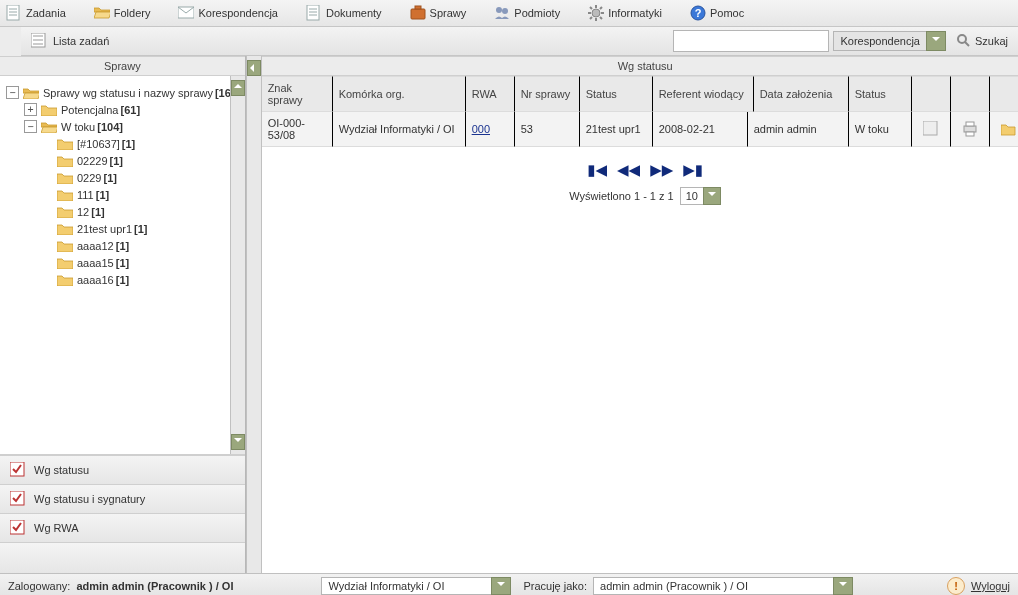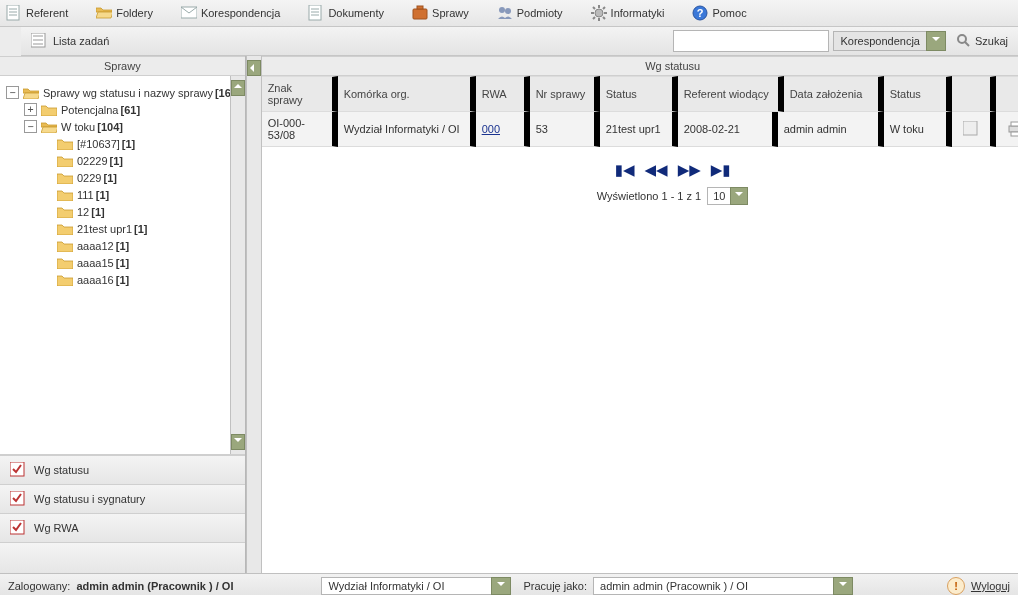--- a/index.html
+++ b/index.html
@@ -162,21 +162,21 @@
   .navpanel.blank { height:18px; }
 
   
   .grid {
     width: calc(100% - 0px);
   }
   .grid-head, .grid-row {
     display:flex; align-items:stretch;
   }
   .grid-head .c, .grid-row .c {
-    border-right:6px solid #000000;
+    border-right:1px solid #000000;
     border-bottom:1px solid #dcdcdc;
     padding:5px 6px;
     font-size:11px;
     display:flex; align-items:center;
   }
   .grid-head .c {
     background:#e9e9e9;
     border-top:1px solid #dcdcdc;
     color:#444;
   }
@@ -307,21 +307,21 @@
       <rect x="4" y="11" width="8" height="4" fill="#fff" stroke="#999"></rect>
     </g>
   </defs>
 </svg>
 
 <div class="menubar">
   <div class="item">
     <svg class="mi-icon">
         <use href="#doc"></use>
       </svg>
-    <span class="label">Referent</span>
+    <span class="label">Zadania</span>
   </div>
   <div class="item">
     <svg class="mi-icon">
         <use href="#folder-open"></use>
       </svg>
     <span class="label">Foldery</span>
   </div>
   <div class="item">
     <svg class="mi-icon">
         <use href="#mail"></use>

